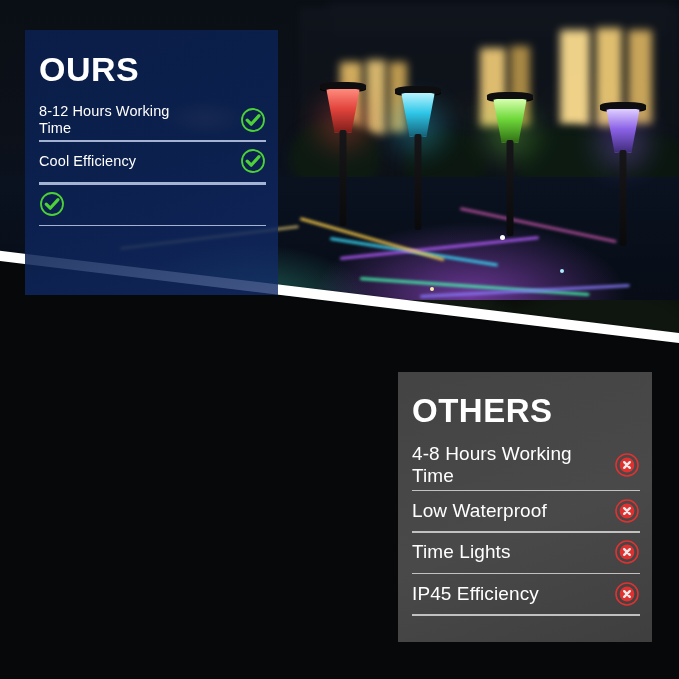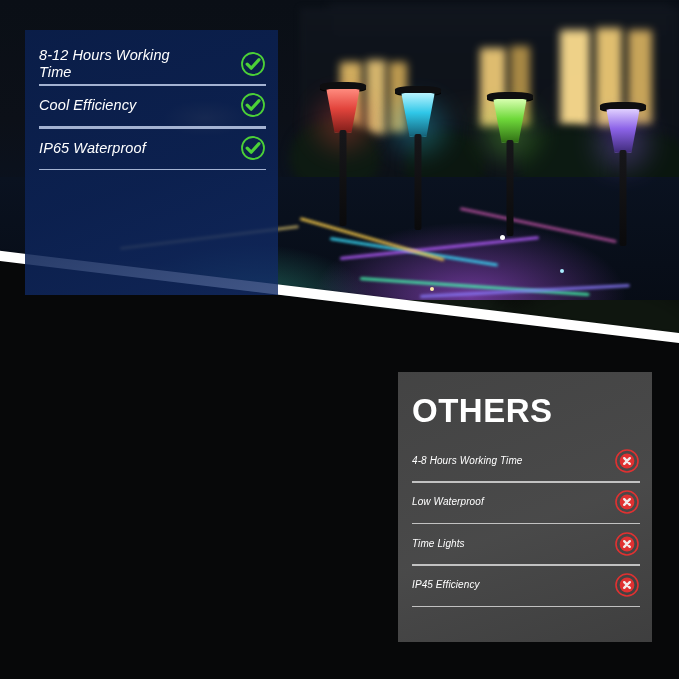--- a/index.html
+++ b/index.html
@@ -99,23 +99,23 @@
   }
   .panel-others .panel-title{font-size:33px;padding-top:22px;}
 
   .feature-list{margin-top:14px;padding:0 12px 0 14px;}
   .feature-row{
     display:flex;align-items:center;justify-content:space-between;
     min-height:40px;padding:2px 0 3px 0;
   }
   .feature-text{
     color:#ffffff;font-size:14.5px;line-height:1.15;letter-spacing:.1px;
-    max-width:170px;padding-right:6px;font-style:italic;
-  }
-  .panel-others .feature-text{font-size:10px;}
+    max-width:170px;padding-right:6px;
+  }
+  .panel-others .feature-text{font-size:19px;}
   .divider{height:1.5px;background:rgba(215,228,255,.75);width:100%;}
   .panel-others .divider{background:rgba(235,235,235,.75);}
 
   
   .ico{flex:0 0 auto;width:26px;height:26px;}
   .ico svg{display:block;width:26px;height:26px;}
 
   
   .darkframe{position:absolute;inset:0;z-index:9;pointer-events:none;
     box-shadow:inset 0 0 0 0 rgba(0,0,0,0);}
@@ -228,20 +228,21 @@
       <div class="cap2"></div>
       <div class="glass2"></div>
       <div class="pole2"></div>
     </div>
   </div>
 
   <div class="diag-mask-top"></div>
   <div class="diagonal"></div>
 
   <div class="panel panel-ours">
+    <div class="panel-title">OURS</div>
     <div class="feature-list">
 
       <div class="feature-row">
         <div class="feature-text">8-12 Hours Working Time</div>
         <div class="ico">
           <svg viewBox="0 0 26 26">
               <circle cx="13" cy="13" r="11" fill="none" stroke="#4cd137" stroke-width="1.8"></circle>
               <path d="M7.2 13.2 L11.2 17.2 L19 8.6" fill="none" stroke="#4cd137" stroke-width="3.2" stroke-linecap="round" stroke-linejoin="round"></path>
             </svg>
         </div>
@@ -255,21 +256,20 @@
               <circle cx="13" cy="13" r="11" fill="none" stroke="#4cd137" stroke-width="1.8"></circle>
               <path d="M7.2 13.2 L11.2 17.2 L19 8.6" fill="none" stroke="#4cd137" stroke-width="3.2" stroke-linecap="round" stroke-linejoin="round"></path>
             </svg>
         </div>
       </div>
       <div class="divider"></div>
 
       <div class="divider"></div>
 
       <div class="feature-row">
-        <div class="feature-text">IP65 Waterproof</div>
         <div class="ico">
           <svg viewBox="0 0 26 26">
               <circle cx="13" cy="13" r="11" fill="none" stroke="#4cd137" stroke-width="1.8"></circle>
               <path d="M7.2 13.2 L11.2 17.2 L19 8.6" fill="none" stroke="#4cd137" stroke-width="3.2" stroke-linecap="round" stroke-linejoin="round"></path>
             </svg>
         </div>
       </div>
       <div class="divider"></div>
 
     </div>

